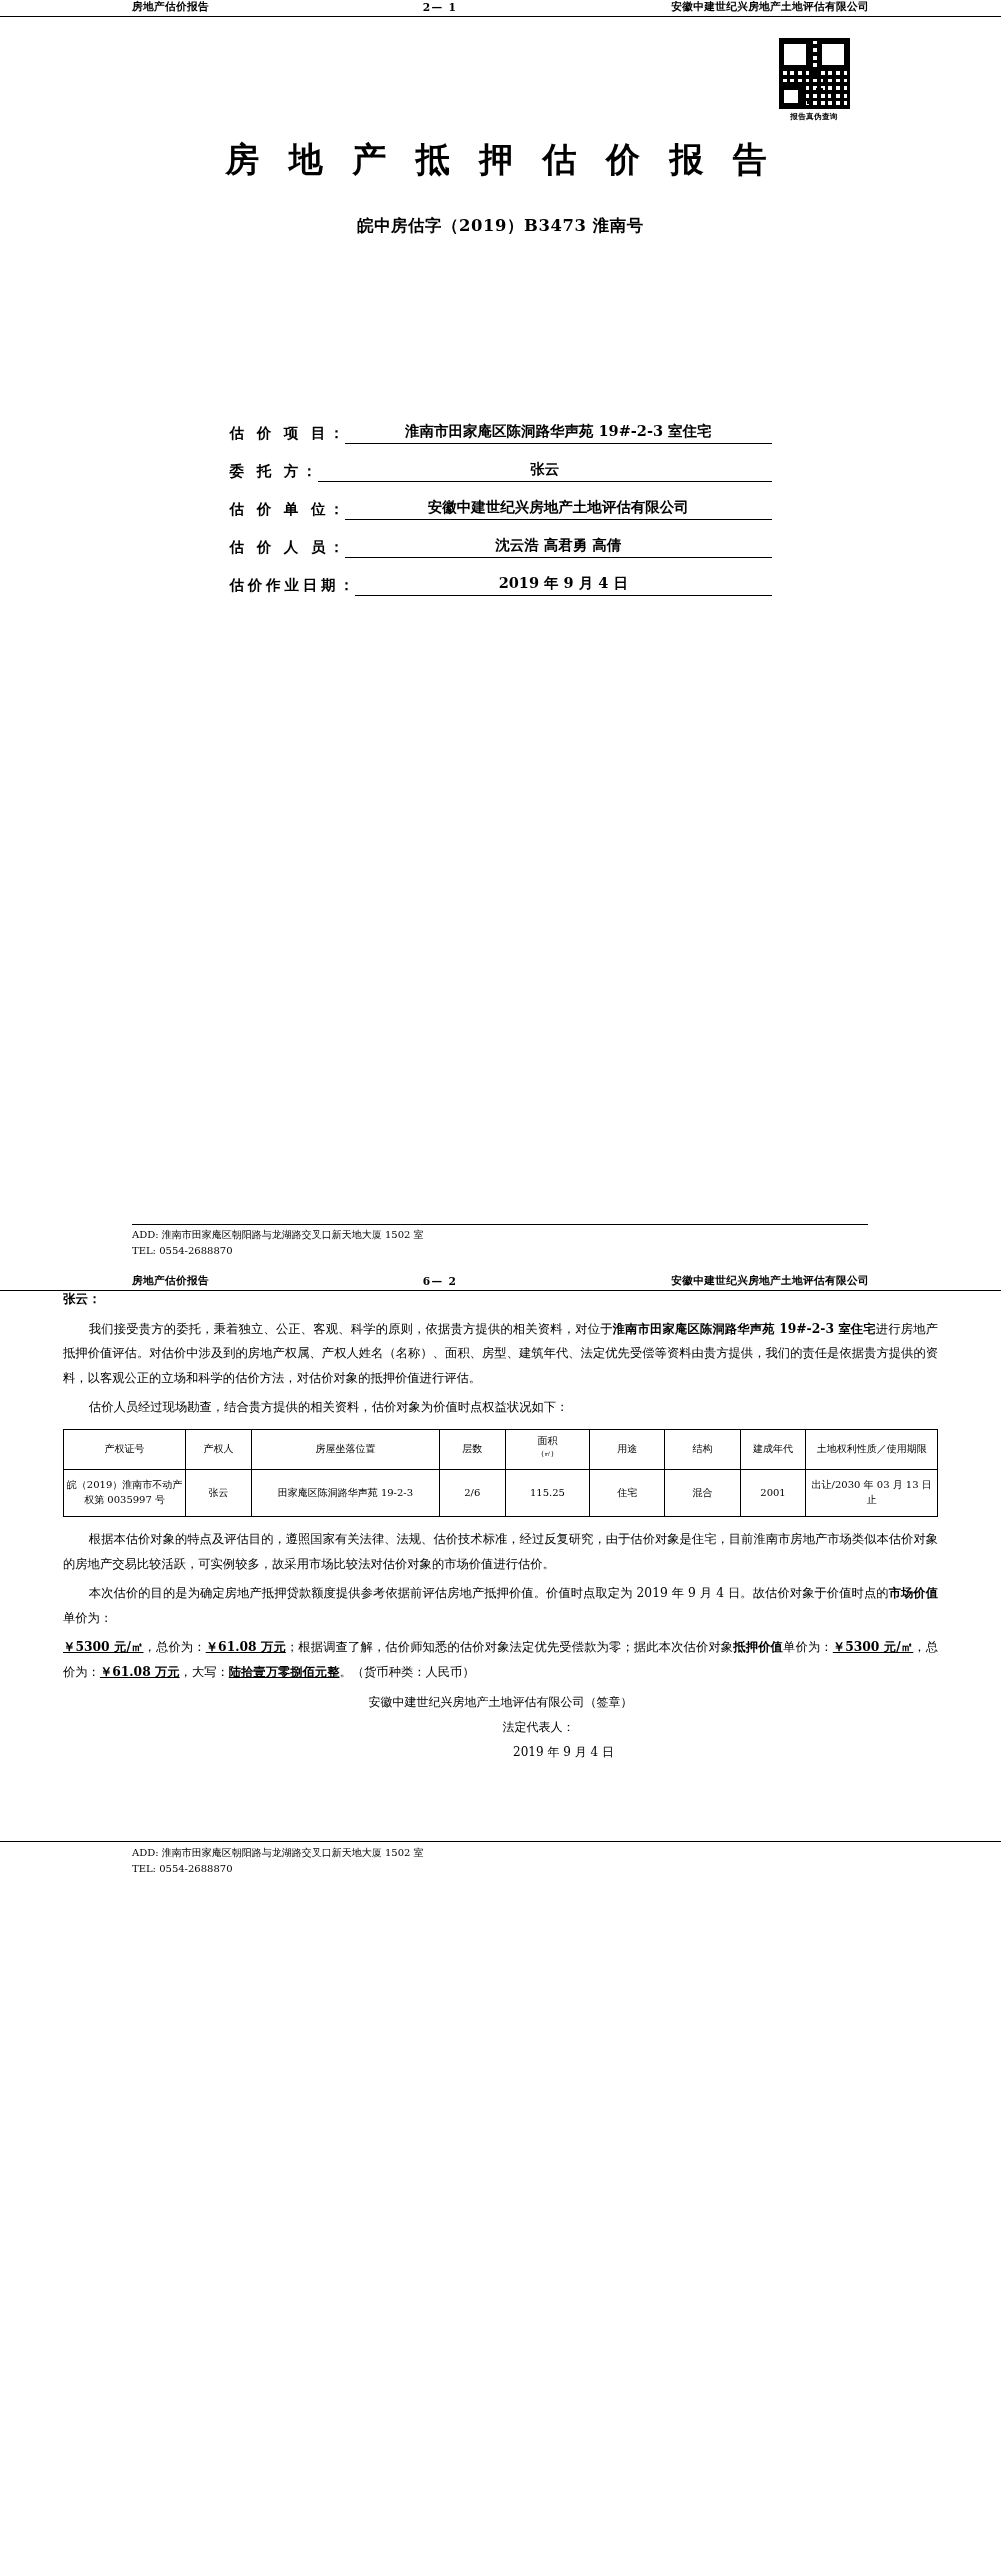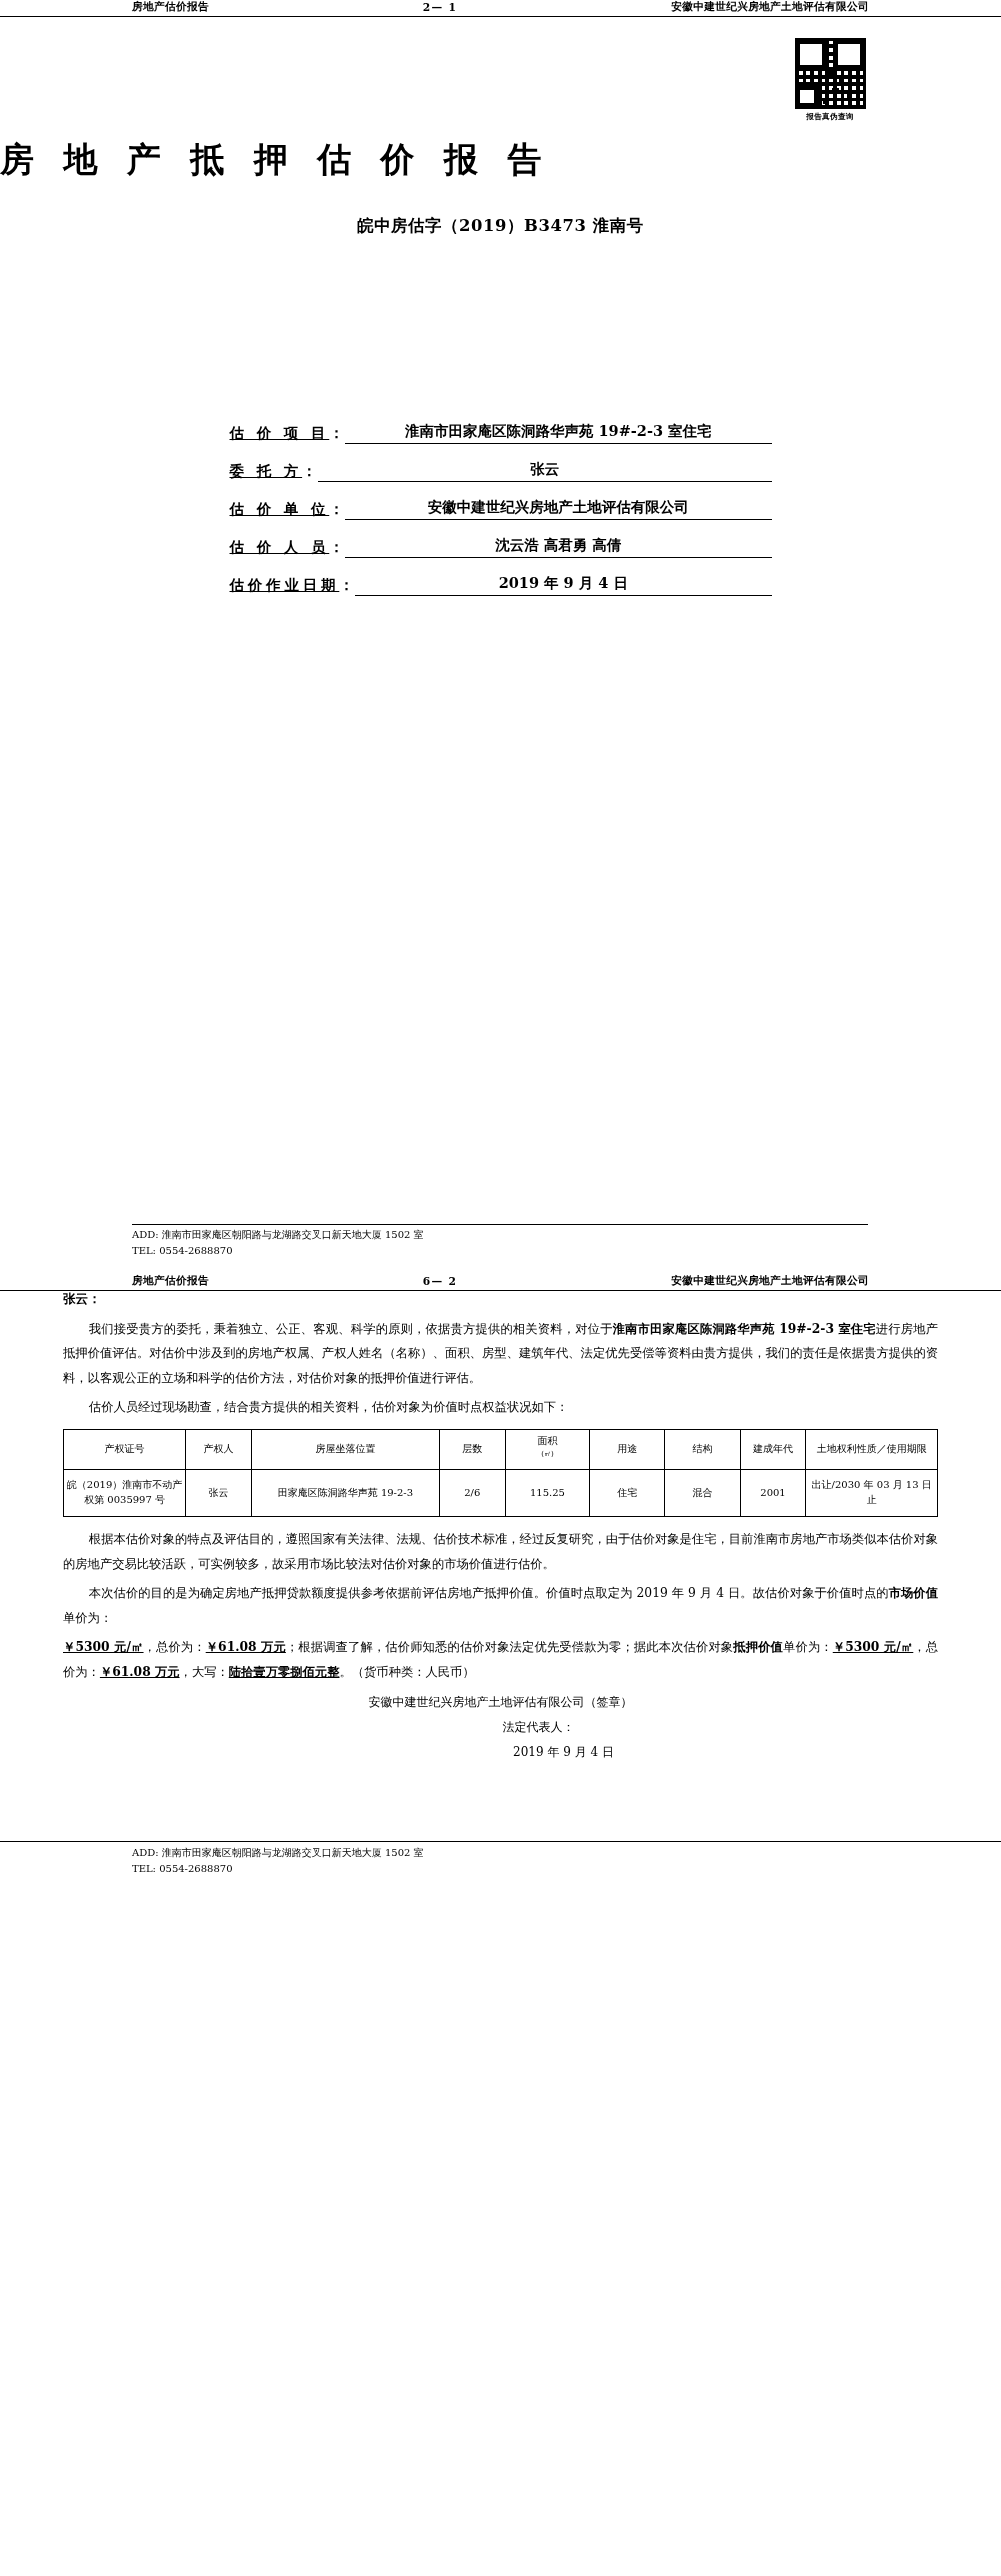--- a/index.html
+++ b/index.html
@@ -29,21 +29,21 @@
     letter-spacing: 0.3px;
   }
   .run-head .mid { font-weight: bold; font-size: 10.7px; letter-spacing: 1.3px; }
   .run-head .right { font-weight: bold; }
 
   
   .sheet1 { position: relative; height: 1274px; }
 
   .qr-wrap {
     position: absolute;
-    right: 134px;
+    right: 150px;
     top: 38px;
     width: 74px;
     text-align: center;
   }
   .qr {
     width: 71px; height: 71px;
     margin: 0 auto;
     
     background-color: #fff;
     background-image:
@@ -73,20 +73,21 @@
     font-size: 7.6px;
     font-weight: bold;
     margin-top: 2.5px;
     letter-spacing: 0.3px;
     white-space: nowrap;
   }
 
   h1.doc-title {
     margin: 0;
     padding-top: 120px;
+    text-align: center;
     font-size: 34px;
     font-weight: bold;
     letter-spacing: 8.8px;
     font-family: "DejaVu Serif", "Liberation Serif", serif;
   }
   .doc-code {
     text-align: center;
     font-size: 16.4px;
     font-weight: bold;
     margin-top: 32px;
@@ -102,21 +103,20 @@
     display: flex;
     align-items: flex-end;
     font-size: 14.5px;
     margin-bottom: 14px;
     line-height: 1.5;
   }
   .meta-label {
     white-space: nowrap;
     letter-spacing: 3.8px;
     font-weight: bold;
-    text-decoration: underline;
   }
   .meta-colon { padding: 0 1.3px 0 0; font-weight: bold; }
   .meta-value {
     flex: 1;
     border-bottom: 0.9px solid #000;
     text-align: center;
     font-weight: bold;
     padding-bottom: 1.3px;
   }
 

